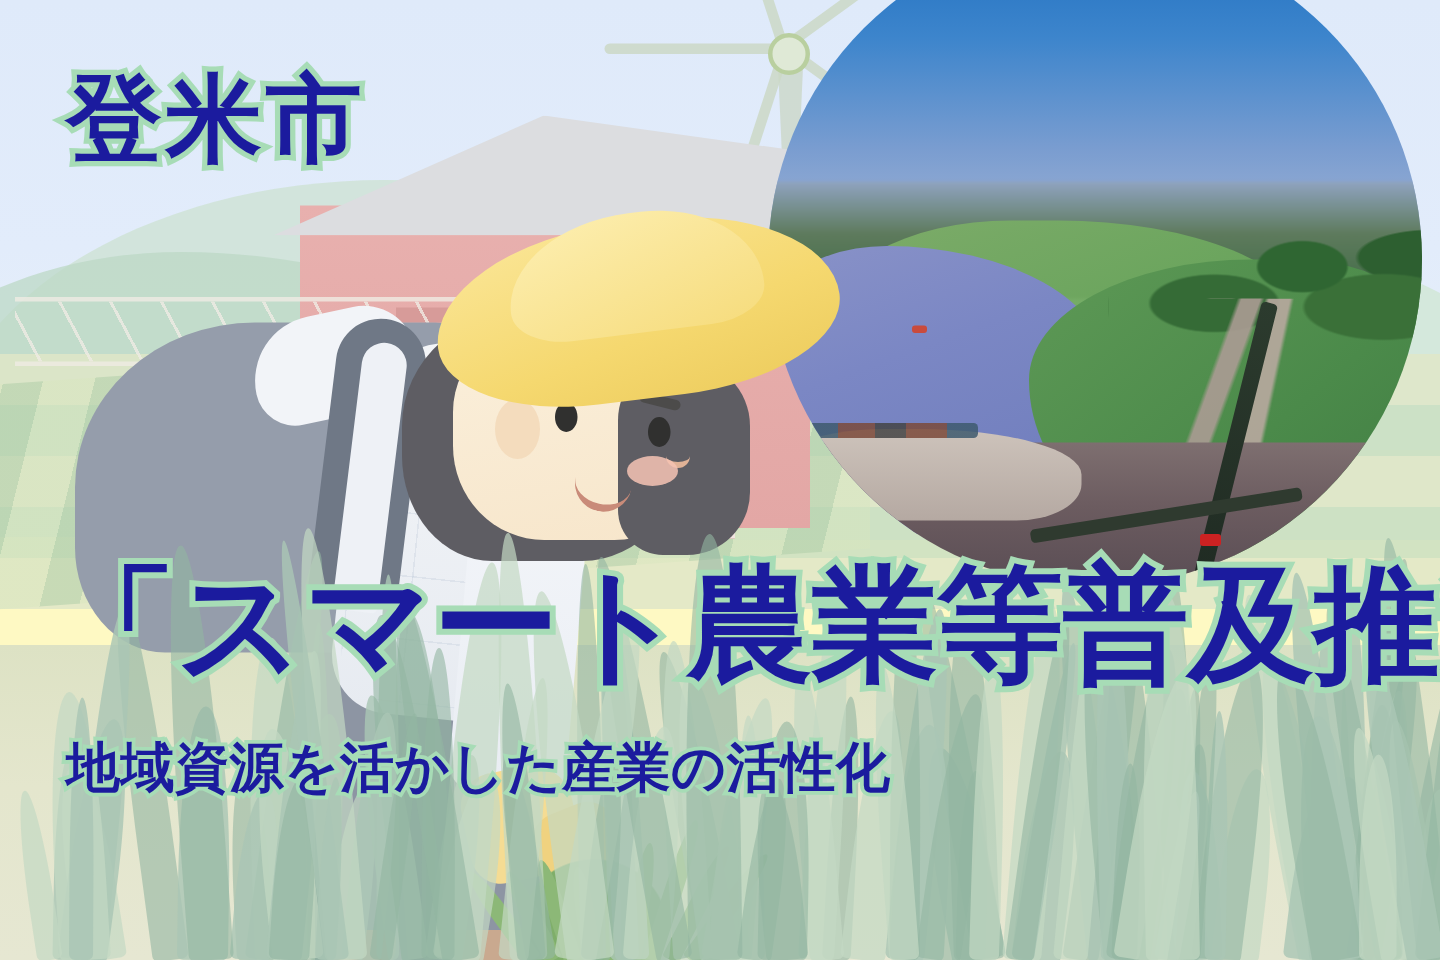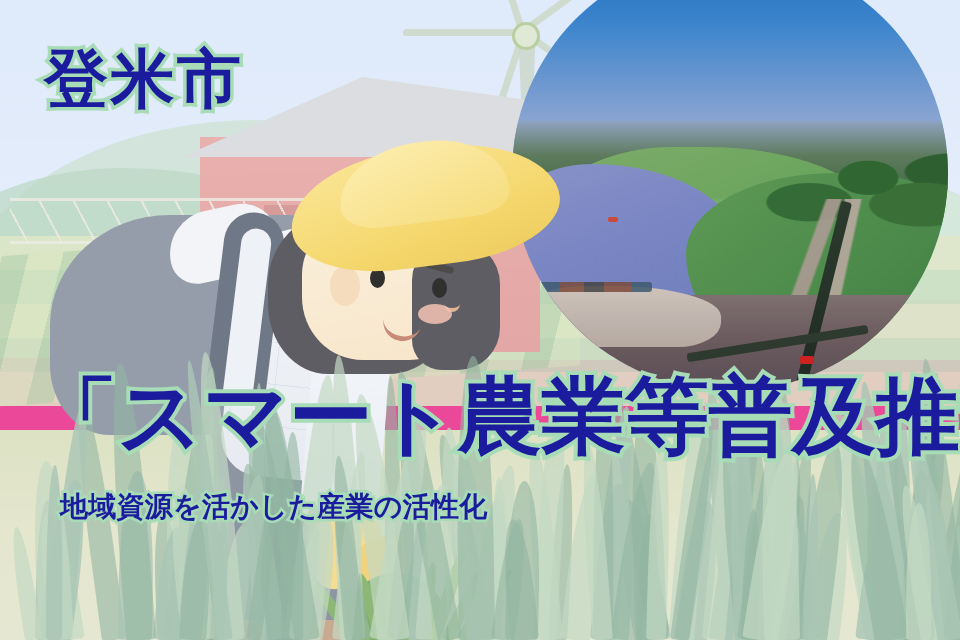--- a/index.html
+++ b/index.html
@@ -6,21 +6,21 @@
     margin: 0;
     padding: 0;
     background: #ffffff;
   }
   #poster {
     position: relative;
     width: 960px;
     height: 640px;
     overflow: hidden;
     font-family: "DejaVu Sans", "Liberation Sans", sans-serif;
-    background: #ec4899;
+    background: #fef9c3;
   }
 
   
   .layer { position: absolute; }
 
   .sky {
     left: 0; top: 0; width: 960px; height: 300px;
     background: linear-gradient(#dfeafa 0%, #e2ecfb 55%, #e7f0f7 100%);
   }
 
@@ -431,22 +431,22 @@
     -webkit-text-stroke-width: 7px;
     letter-spacing: 0.04em;
   }
   .main-title {
     left: 34px; top: 360px;
     font-size: 84px;
     -webkit-text-stroke-width: 8px;
     letter-spacing: -0.005em;
   }
   .sub-line {
-    left: 60px;
-    font-size: 28px;
+    left: 44px;
+    font-size: 36px;
     font-weight: 600;
     -webkit-text-stroke-width: 5px;
     letter-spacing: 0.01em;
   }
   .sub-1 { top: 488px; }
   .sub-2 { top: 538px; }
 </style>
 </head>
 <body>
 

